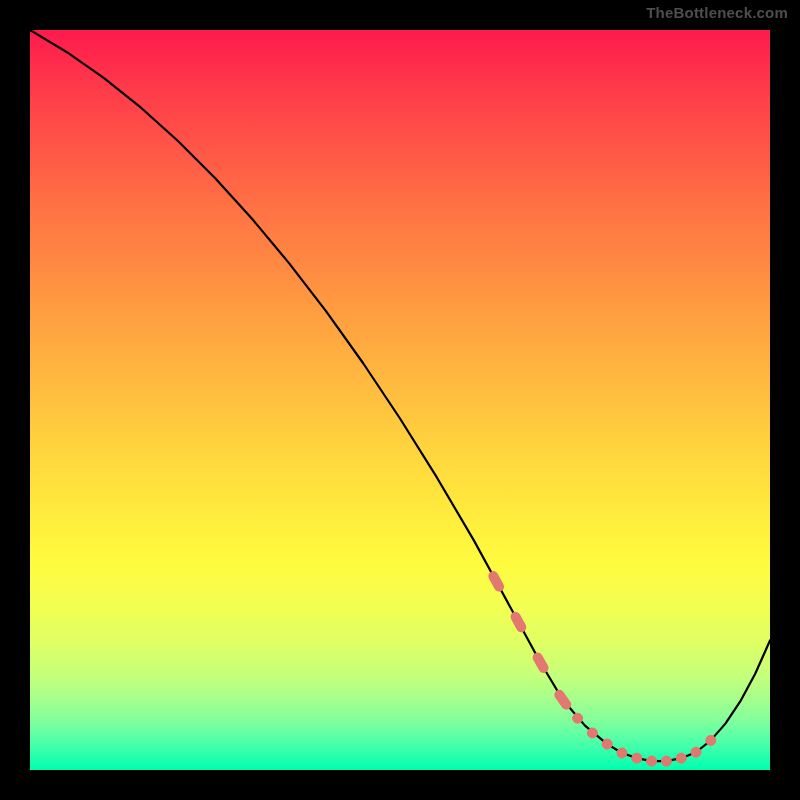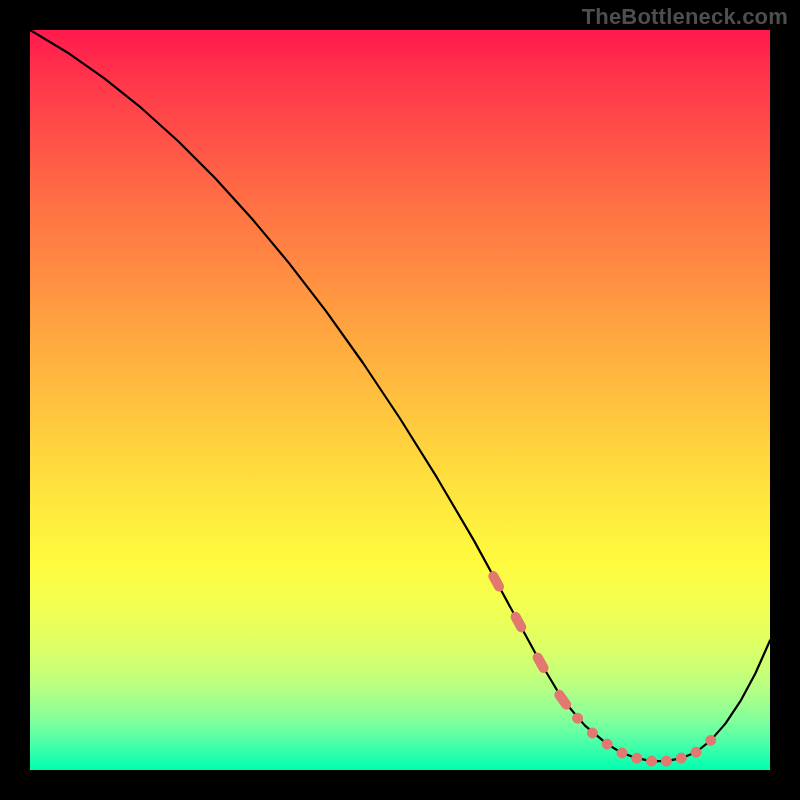--- a/index.html
+++ b/index.html
@@ -8,21 +8,21 @@
     position: relative;
     width: 800px;
     height: 800px;
     background: #000;
   }
   .watermark {
     position: absolute;
     top: 4px;
     right: 12px;
     font-family: Arial, Helvetica, sans-serif;
-    font-size: 22px;
+    font-size: 15px;
     font-weight: bold;
     color: #4e4e4e;
     letter-spacing: 0.2px;
   }
   .plot {
     position: absolute;
     left: 30px;
     top: 30px;
     width: 740px;
     height: 740px;

